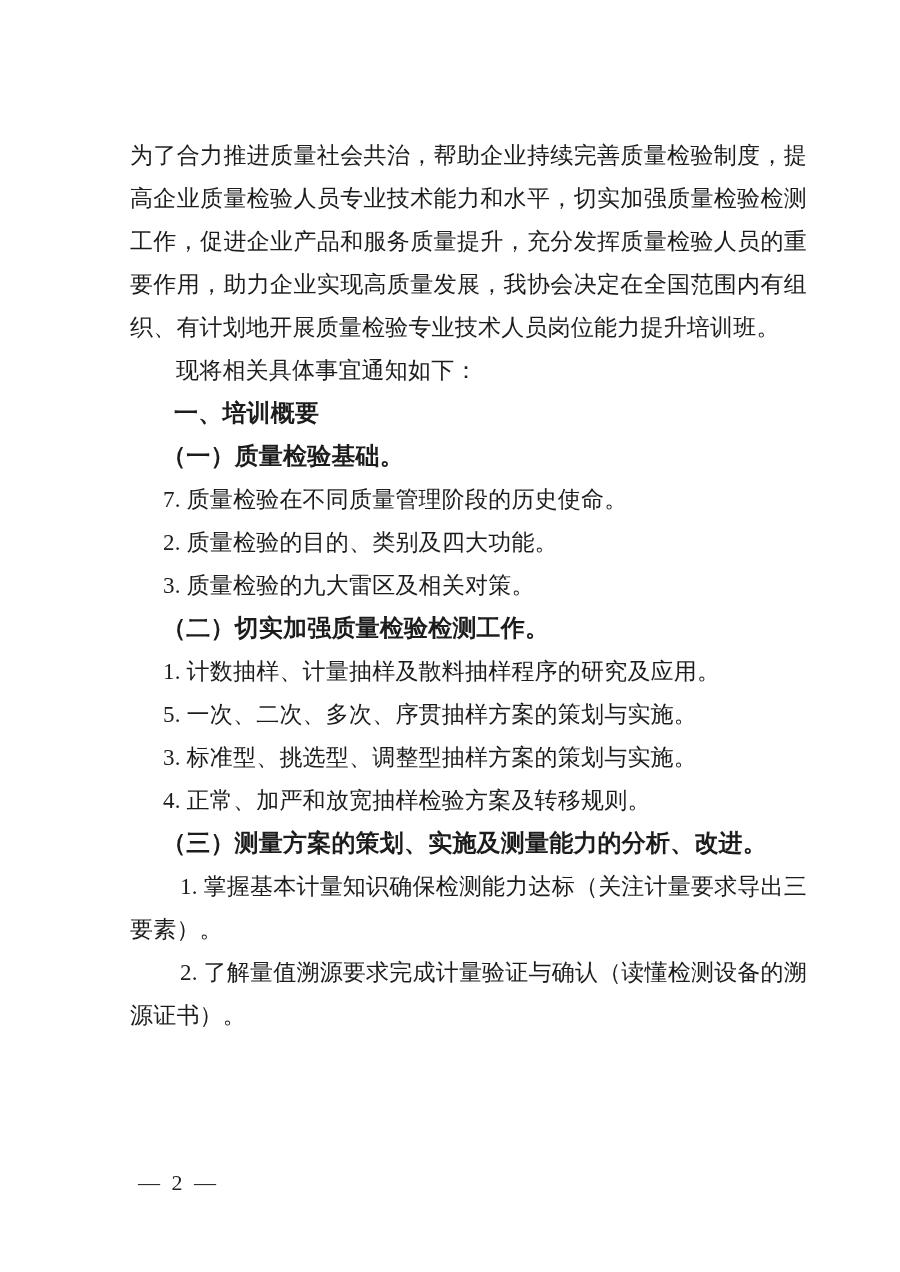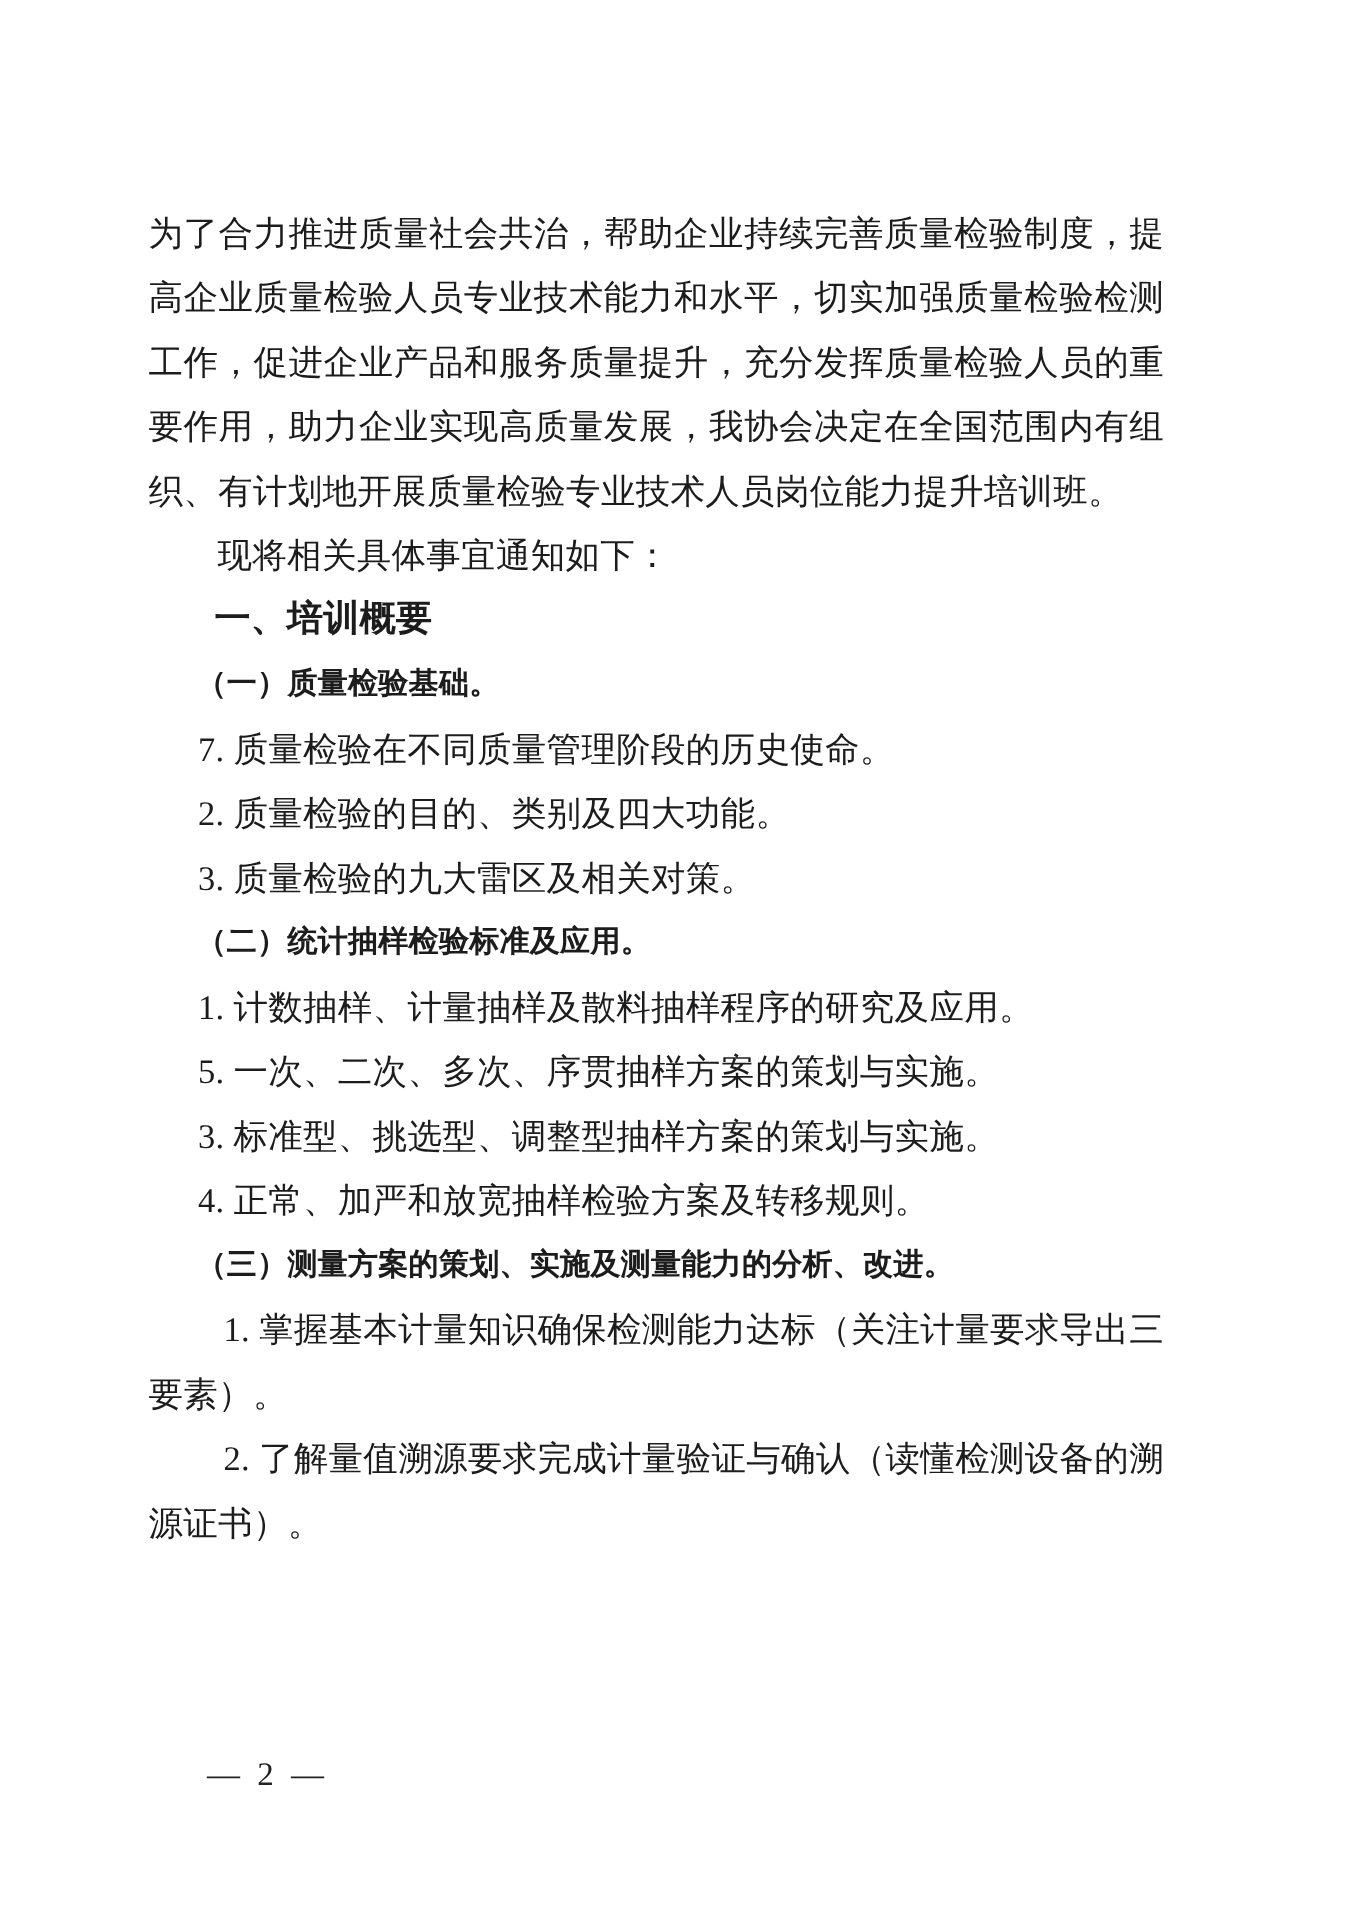--- a/index.html
+++ b/index.html
@@ -13,21 +13,21 @@
     font-family: "Liberation Serif", "DejaVu Serif", serif;
     color: #1c1c1c;
   }
   .page {
     position: absolute;
     inset: 0;
     background: #ffffff;
   }
   .content {
     position: absolute;
-    left: 99px;
+    left: 130px;
     top: 134px;
     width: 677px;
     font-size: 23px;
     line-height: 43px;
     text-align: justify;
     text-justify: inter-character;
     letter-spacing: 0.2px;
   }
   .content p { margin: 0; padding: 0; }
   .indent-para   { text-indent: 46px; }   
@@ -35,21 +35,21 @@
   .indent-h2     { text-indent: 32px; }   
   .indent-item   { text-indent: 33px; }   
   .indent-item-w { text-indent: 50px; }   
   .h1 {
     font-weight: bold;
     font-family: Liberation Serif, serif;
     font-size: 24px;
   }
   .h2 {
     font-weight: bold;
-    font-size: 20px;
+    font-size: 24px;
   }
   .page-number {
     position: absolute;
     left: 138px;
     top: 1166px;
     font-size: 22px;
     line-height: 34px;
     letter-spacing: 3px;
     color: #222222;
   }
@@ -66,21 +66,21 @@
     <p class="indent-para">现将相关具体事宜通知如下：</p>
 
     <p class="h1 indent-h1">一、培训概要</p>
 
     <p class="h2 indent-h2">（一）质量检验基础。</p>
 
     <p class="indent-item">7. 质量检验在不同质量管理阶段的历史使命。</p>
     <p class="indent-item">2. 质量检验的目的、类别及四大功能。</p>
     <p class="indent-item">3. 质量检验的九大雷区及相关对策。</p>
 
-    <p class="h2 indent-h2">（二）统计抽样检验标准及应用。</p>
+    <p class="h2 indent-h2">（二）切实加强质量检验检测工作。</p>
 
     <p class="indent-item">1. 计数抽样、计量抽样及散料抽样程序的研究及应用。</p>
     <p class="indent-item">5. 一次、二次、多次、序贯抽样方案的策划与实施。</p>
     <p class="indent-item">3. 标准型、挑选型、调整型抽样方案的策划与实施。</p>
     <p class="indent-item">4. 正常、加严和放宽抽样检验方案及转移规则。</p>
 
     <p class="h2 indent-h2">（三）测量方案的策划、实施及测量能力的分析、改进。</p>
 
     <p class="indent-item-w">1. 掌握基本计量知识确保检测能力达标（关注计量要求导出三要素）。</p>
     <p class="indent-item-w">2. 了解量值溯源要求完成计量验证与确认（读懂检测设备的溯源证书）。</p>

